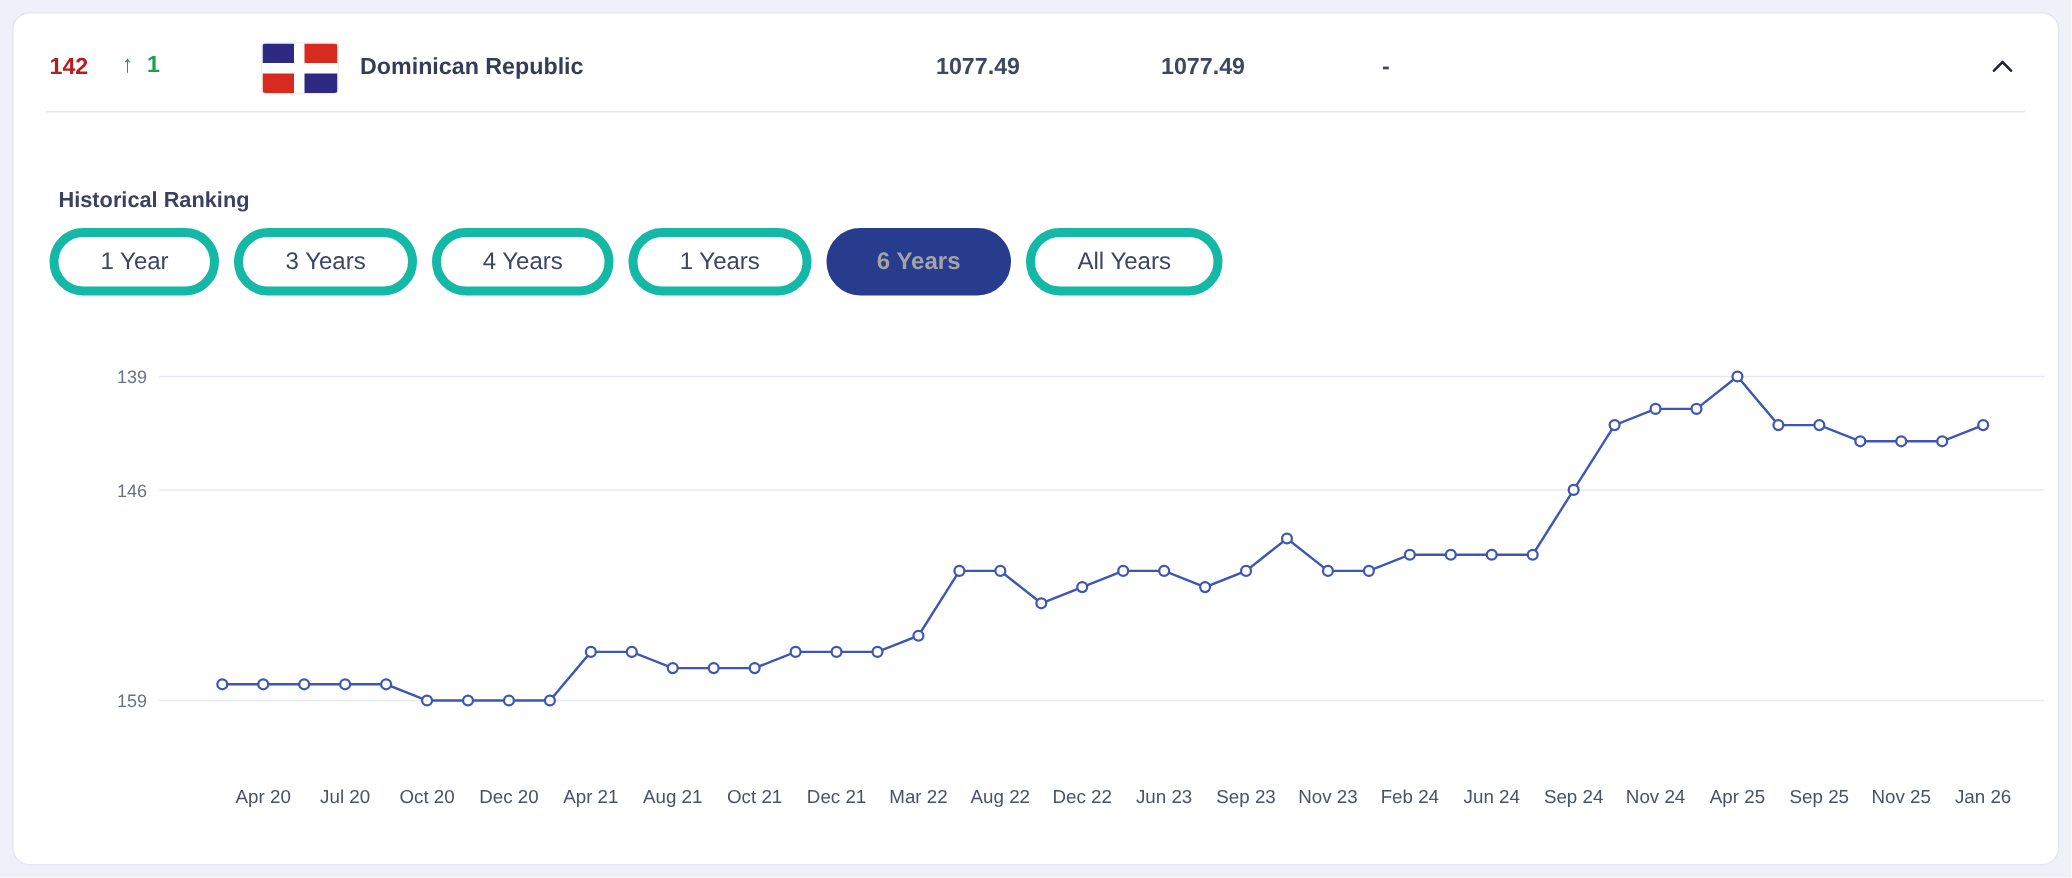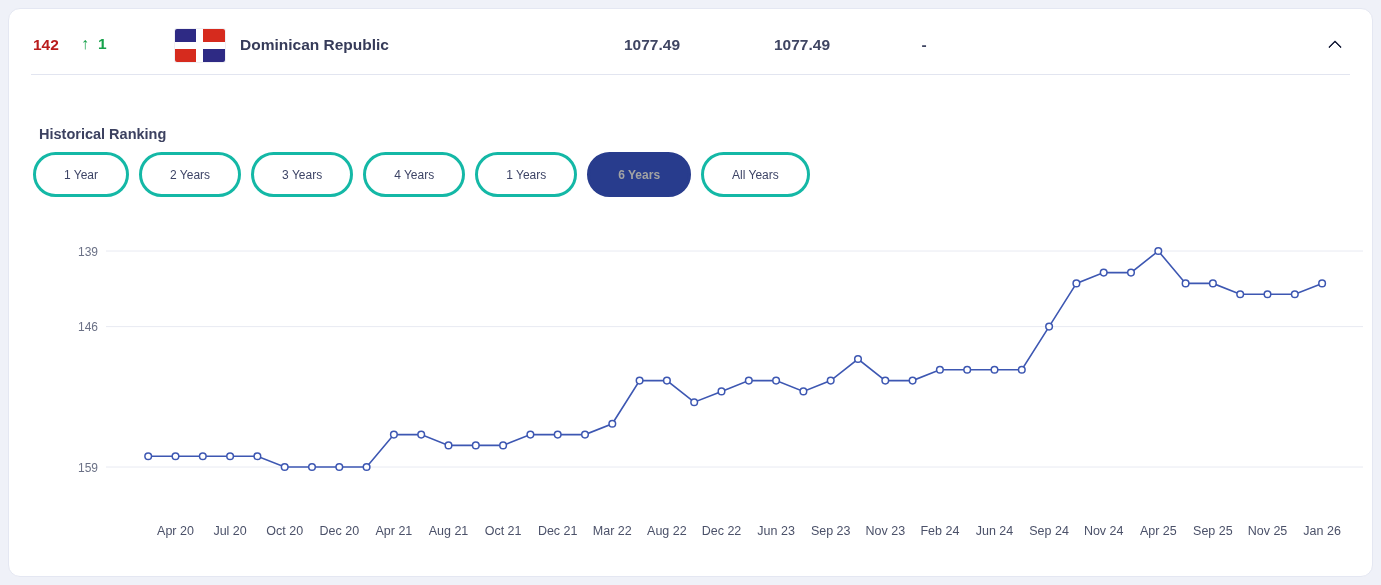--- a/index.html
+++ b/index.html
@@ -37,22 +37,22 @@
            background:transparent; border:none; cursor:pointer; }
   .chev { display:block; width:10px; height:10px; margin:9px auto 0;
           border-top:2.5px solid #1f2540; border-left:2.5px solid #1f2540;
           transform:rotate(45deg); border-radius:1px; }
   .divider { position:absolute; top:65px; left:22px; right:22px; height:1px; background:#e2e5f0; }
 
   
   .section-title { position:absolute; top:99px; left:30px; font-size:14.5px; font-weight:700; color:#3c4160;margin-top:18px; }
   .pill-row { position:absolute; top:143px; left:24px; display:flex; gap:10px; }
   .pill {
-    height:45px; padding:0 28px; border-radius:23px; border:3px solid #14b8a6;
-    background:#ffffff; color:#3d4466; font-size:12px; font-weight:500;
+    height:45px; padding:0 28px; border-radius:23px; border:6px solid #14b8a6;
+    background:#ffffff; color:#3d4466; font-size:16px; font-weight:500;
     font-family:"Liberation Sans", sans-serif; cursor:pointer; white-space:nowrap;
   }
   .pill.selected {
     background:var(--accent,#283c8d); border-color:var(--accent,#283c8d);
     color:#a3a3a3; font-weight:600;
   }
 
   
   .chart-wrap { position:absolute; top:214px; left:17px; width:1365px; height:346px; }
   .chart-wrap svg { display:block; }
@@ -81,21 +81,20 @@
       <span class="chev"></span>
     </button>
   </div>
 
   <div class="divider"></div>
 
   <div class="section-title">Historical Ranking</div>
 
   <div class="pill-row">
       <button class="pill">1 Year</button>
-      <button class="pill">2 Years</button>
       <button class="pill">3 Years</button>
       <button class="pill">4 Years</button>
       <button class="pill">1 Years</button>
       <button class="pill selected">6 Years</button>
       <button class="pill">All Years</button>
     </div>
 
   <div class="chart-wrap">
     <svg id="chart-svg" width="1365" height="346" viewBox="8 222 1365 346" xmlns="http://www.w3.org/2000/svg">
         <g>

